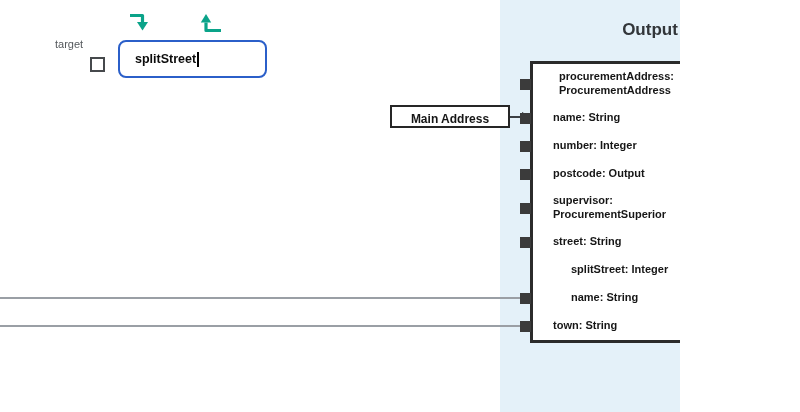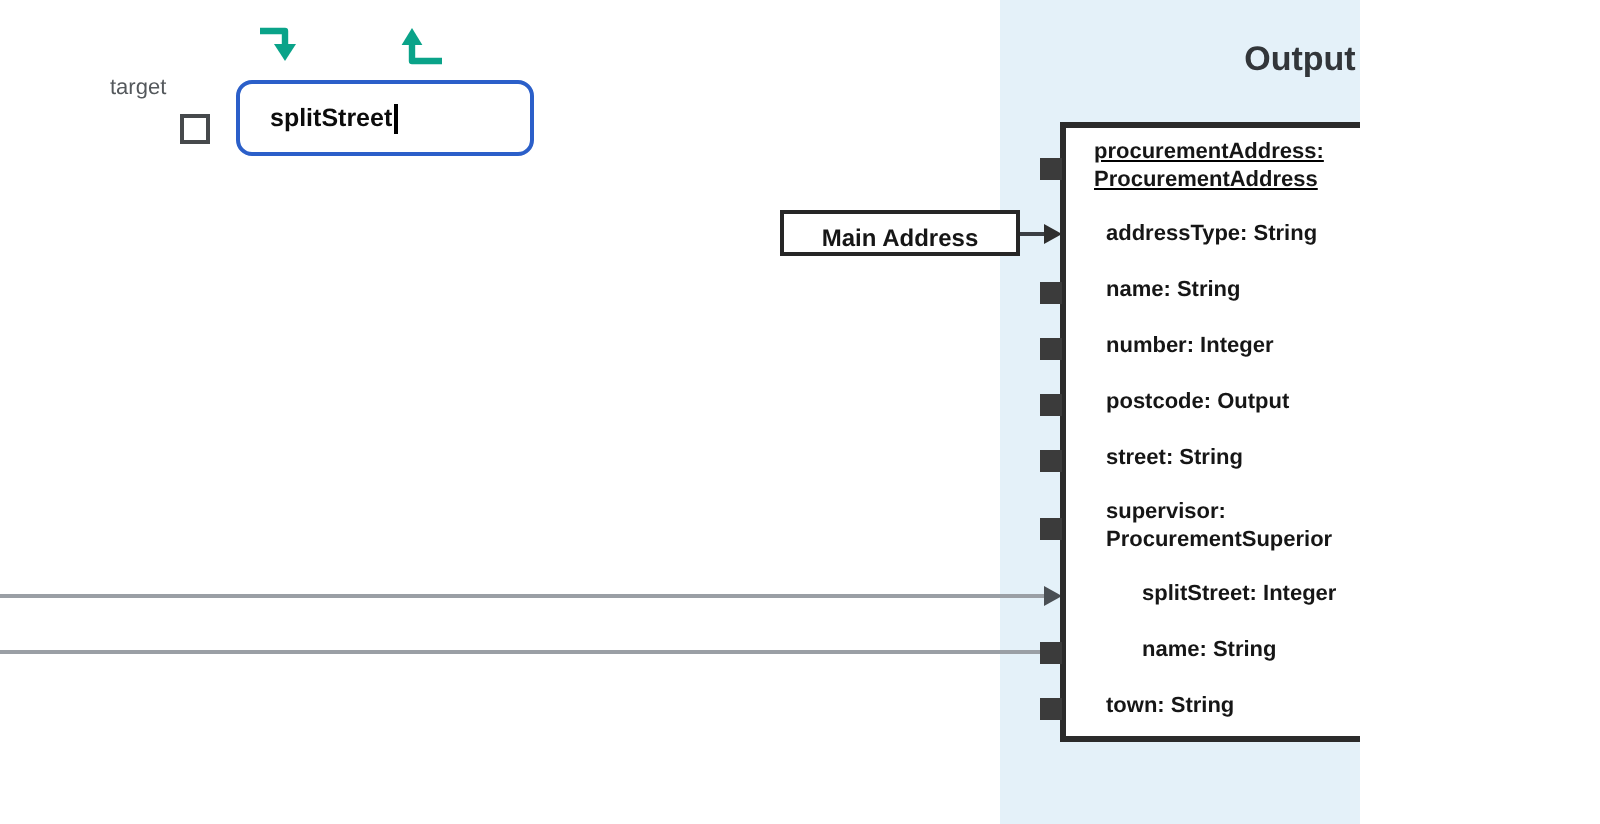--- a/index.html
+++ b/index.html
@@ -36,21 +36,21 @@
     background: #ffffff;
     border: 3px solid #2b2b2b;
   }
   .tree-row {
     position: relative;
     display: flex;
     align-items: center;
     height: 28px;
   }
   .tree-row.double { height: 40px; }
-  .tree-row.lvl0 { padding-left: 14px; text-decoration: underline; }
+  .tree-row.lvl0 { padding-left: 26px; }
   .tree-row.lvl1 { padding-left: 20px; }
   .tree-row.lvl2 { padding-left: 38px; }
   .tree-label {
     font-size: 11px;
     font-weight: bold;
     color: #161616;
     line-height: 1.25;
     max-width: 158px;
   }
   .port {
@@ -203,56 +203,53 @@
       <span class="tree-label">procurementAddress: ProcurementAddress</span>
       <button class="collapse-btn">
         <span>
           <svg width="16" height="16" viewBox="0 0 16 16">
               <path d="M3.5 10.5 L8 5.5 L12.5 10.5" fill="none" stroke="#1f1f1f" stroke-width="3"></path>
             </svg>
         </span>
       </button>
     </div>
 
-    <div class="tree-row lvl1">
-      <span class="tree-label">addressType: String</span>
-    </div>
 
     <div class="tree-row lvl1">
       <span class="port"></span>
       <span class="tree-label">name: String</span>
     </div>
 
     <div class="tree-row lvl1">
       <span class="port"></span>
       <span class="tree-label">number: Integer</span>
     </div>
 
     <div class="tree-row lvl1">
       <span class="port"></span>
       <span class="tree-label">postcode: Output</span>
-    </div>
-
-    <div class="tree-row lvl1">
-      <span class="port"></span>
-      <span class="tree-label">street: String</span>
     </div>
 
     <div class="tree-row double lvl1">
       <span class="port"></span>
       <span class="tree-label">supervisor: ProcurementSuperior</span>
       <button class="collapse-btn">
         <span>
           <svg width="16" height="16" viewBox="0 0 16 16">
               <path d="M3.5 10.5 L8 5.5 L12.5 10.5" fill="none" stroke="#1f1f1f" stroke-width="3"></path>
             </svg>
         </span>
       </button>
     </div>
 
+    <div class="tree-row lvl1">
+      <span class="port"></span>
+      <span class="tree-label">street: String</span>
+    </div>
+
     <div class="tree-row lvl2">
       <span class="tree-label">splitStreet: Integer</span>
     </div>
 
 
     <div class="tree-row lvl2">
       <span class="port"></span>
       <span class="tree-label">name: String</span>
     </div>
 

